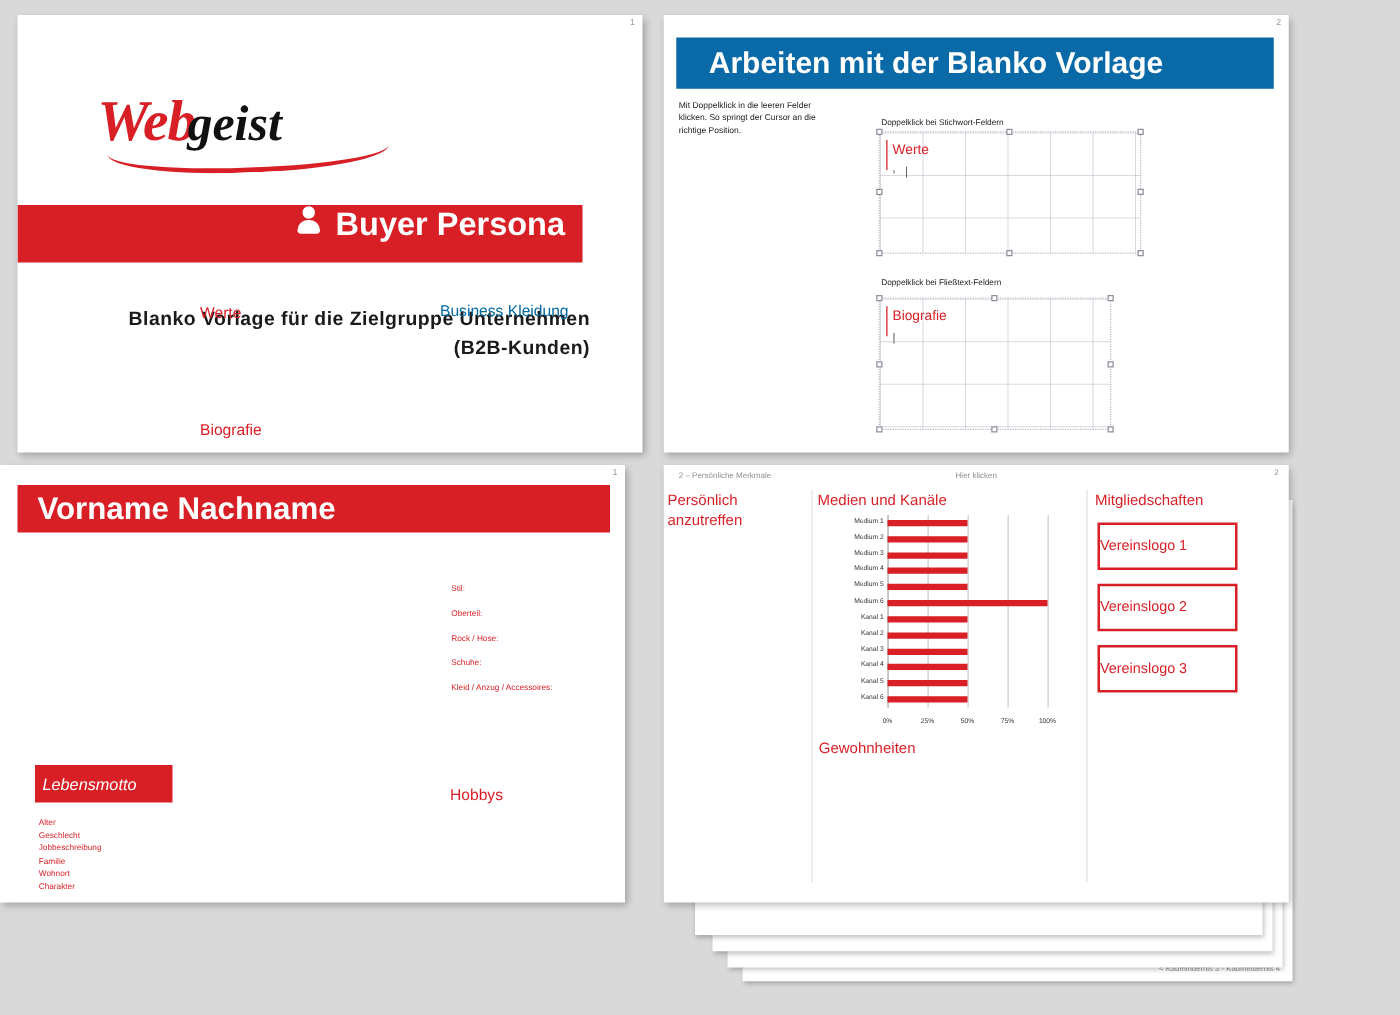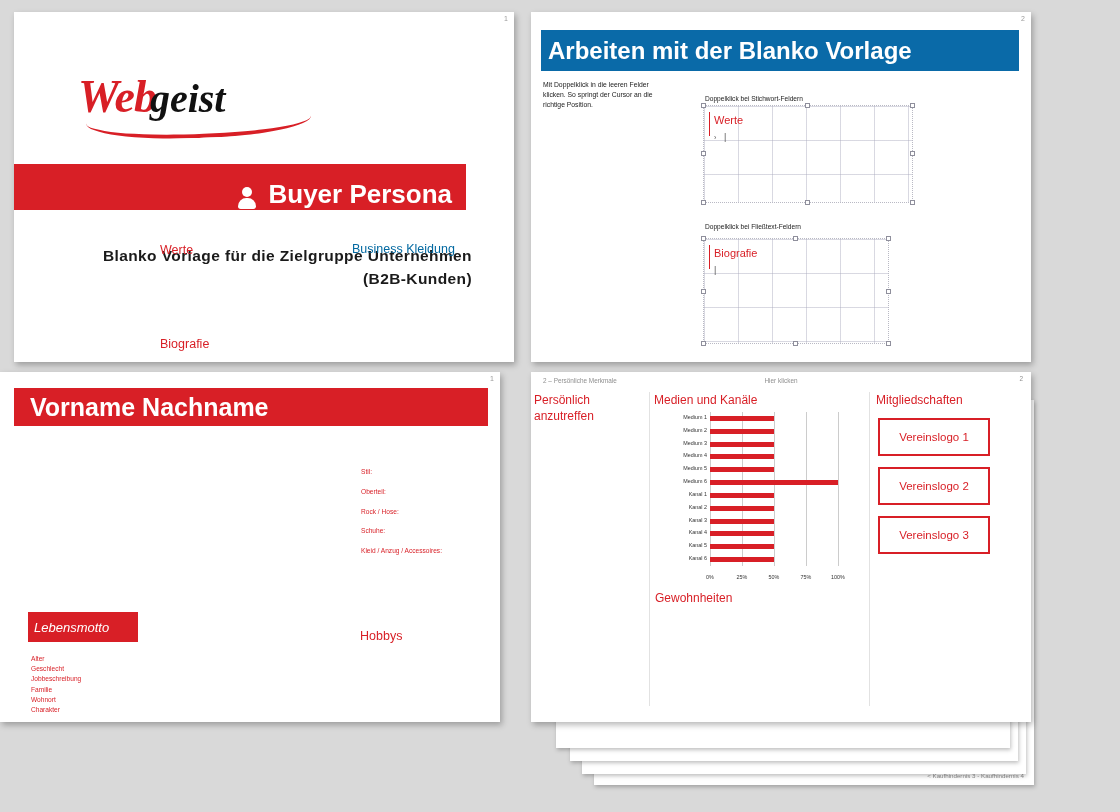--- a/index.html
+++ b/index.html
@@ -56,21 +56,21 @@
     border-radius: 0 0 48% 48%;
     transform: rotate(-2deg);
     pointer-events: none;
   }
   .redbar {
     position: absolute;
     left: 0; top: 152px;
     width: 452px; height: 46px;
     background: #d81f26;
     display: flex;
-    align-items: flex-end;
+    align-items: flex-start;
     justify-content: flex-end;
     padding-right: 14px;
     box-sizing: border-box;
   }
   .redbar .person-icon {
     width: 18px; height: 24px;
     position: relative;
     margin-right: 12px;
   }
   .redbar .person-icon::before {
@@ -113,21 +113,21 @@
   }
   
   #slide2 { left: 531px; top: 12px; width: 500px; height: 350px; }
   .blue-head {
     position: absolute;
     left: 10px; top: 18px;
     width: 478px; height: 41px;
     background: #0a6aa8;
     display: flex;
     align-items: center;
-    padding-left: 7px;
+    padding-left: 26px;
     box-sizing: border-box;
   }
   .blue-head span {
     color: #ffffff;
     font-size: 24px;
     font-weight: bold;
   }
   .hint-text {
     position: absolute;
     left: 12px; top: 68px;
@@ -316,21 +316,21 @@
   .h-gewohn { left: 655px; top: 590px; }
   .h-mitgl  { left: 876px; top: 392px; }
   .club-box {
     position: absolute;
     left: 878px;
     width: 112px; height: 38px;
     border: 2px solid #d81f26;
     box-sizing: border-box;
     display: flex;
     align-items: center;
-    justify-content: center;
+    justify-content: flex-start;
   }
   .club-box span {
     font-size: 11.5px;
     color: #d81f26;
   }
   #club1 { top: 418px; }
   #club2 { top: 467px; }
   #club3 { top: 516px; }
   
   .chart {

